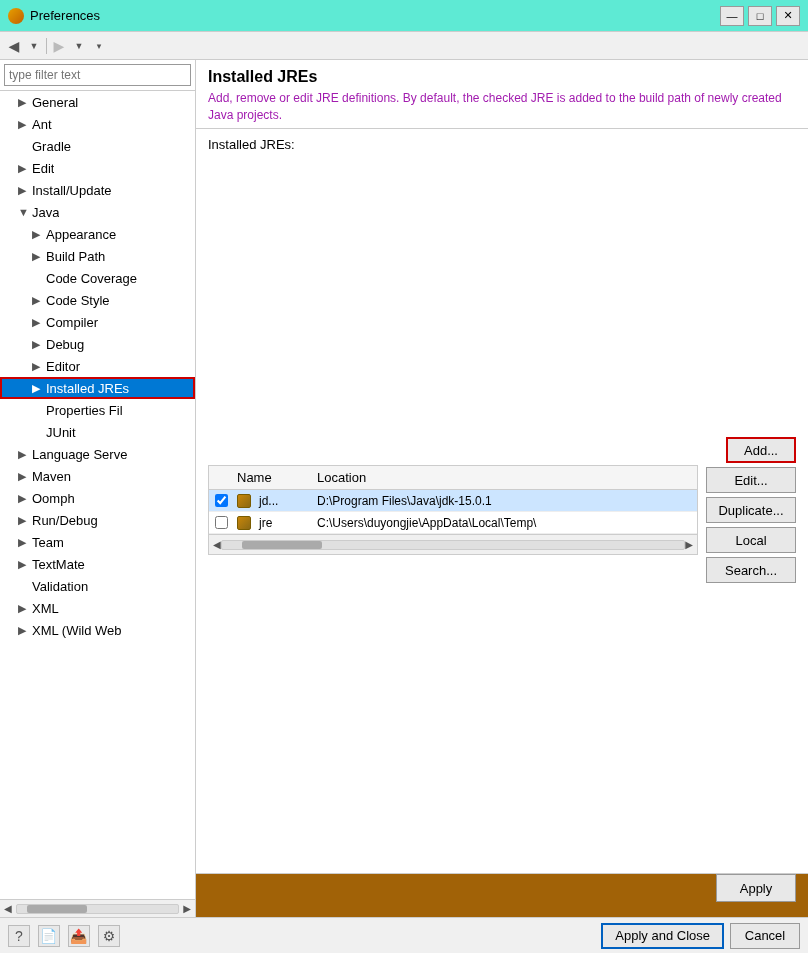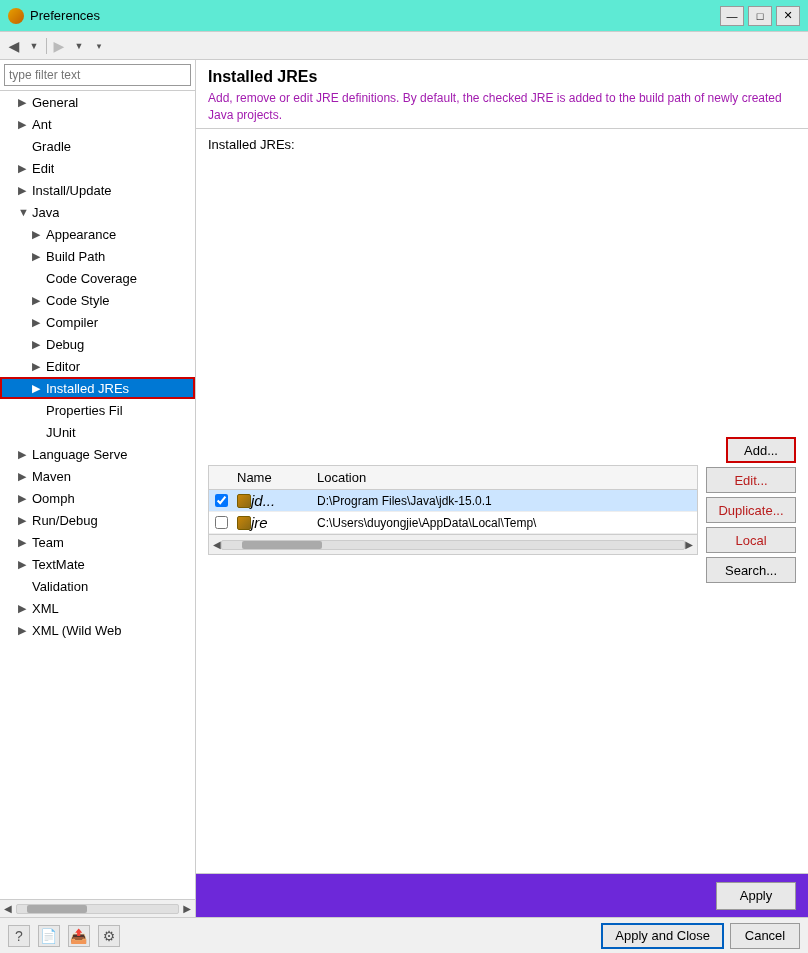--- a/index.html
+++ b/index.html
@@ -251,29 +251,28 @@
     .td-checkbox {
       width: 24px;
       flex-shrink: 0;
       display: flex;
       align-items: center;
       justify-content: center;
     }
     .td-name {
       width: 80px;
       padding: 0 4px;
-      font-size: 15px;
-      display: flex;
-      align-items: center;
-      gap: 0;
+      font-size: 12px;
+      display: flex;
+      align-items: center;
+      gap: 8px;
       flex-shrink: 0;
       overflow: hidden;
       text-overflow: ellipsis;
       white-space: nowrap;
-      font-style: italic;
     }
     .td-location {
       flex: 1;
       padding: 0 4px;
       font-size: 12px;
       overflow: hidden;
       text-overflow: ellipsis;
       white-space: nowrap;
     }
 
@@ -325,37 +324,37 @@
       height: 26px;
       border: 1px solid #999;
       background: #e8e8e8;
       cursor: pointer;
       font-size: 13px;
       text-align: center;
       display: flex;
       align-items: center;
       justify-content: center;
     }
-    .jre-btn:disabled { color: #b91c1c; cursor: default; }
+    .jre-btn:disabled { color: #000000; cursor: default; }
     .jre-btn.add-btn {
       outline: 2px solid #cc0000;
       outline-offset: -2px;
       margin-left: 20px;
     }
 
     
     .bottom-bar {
       height: 44px;
       border-top: 1px solid #ccc;
       display: flex;
-      align-items: center;
+      align-items: flex-start;
       justify-content: flex-end;
       padding: 0 12px;
       gap: 8px;
-      background: #6d28d9;
+      background: #a16207;
       flex-shrink: 0;
     }
     .bottom-btn {
       height: 28px;
       min-width: 80px;
       border: 1px solid #999;
       background: #e8e8e8;
       cursor: pointer;
       font-size: 13px;
       padding: 0 12px;

